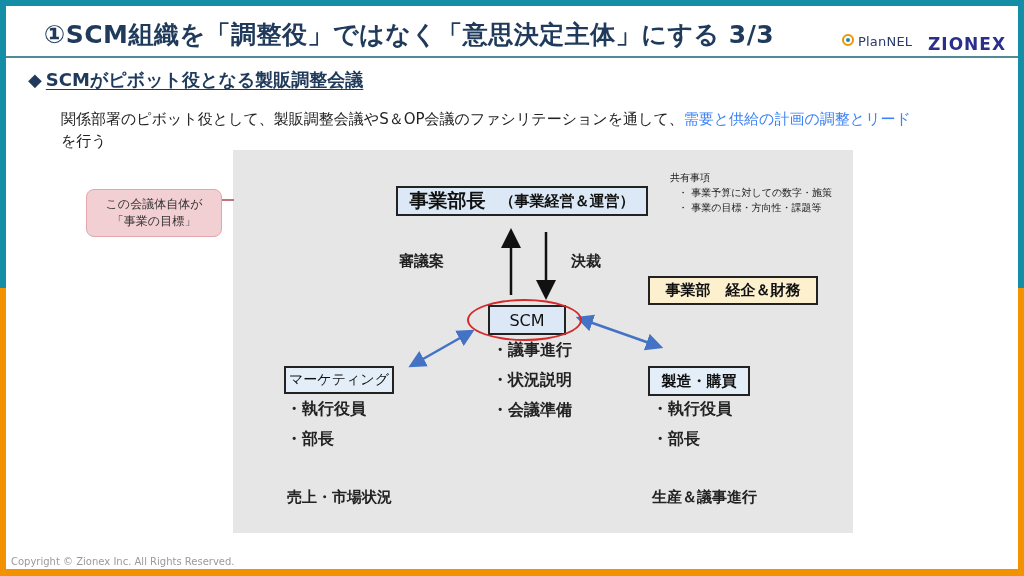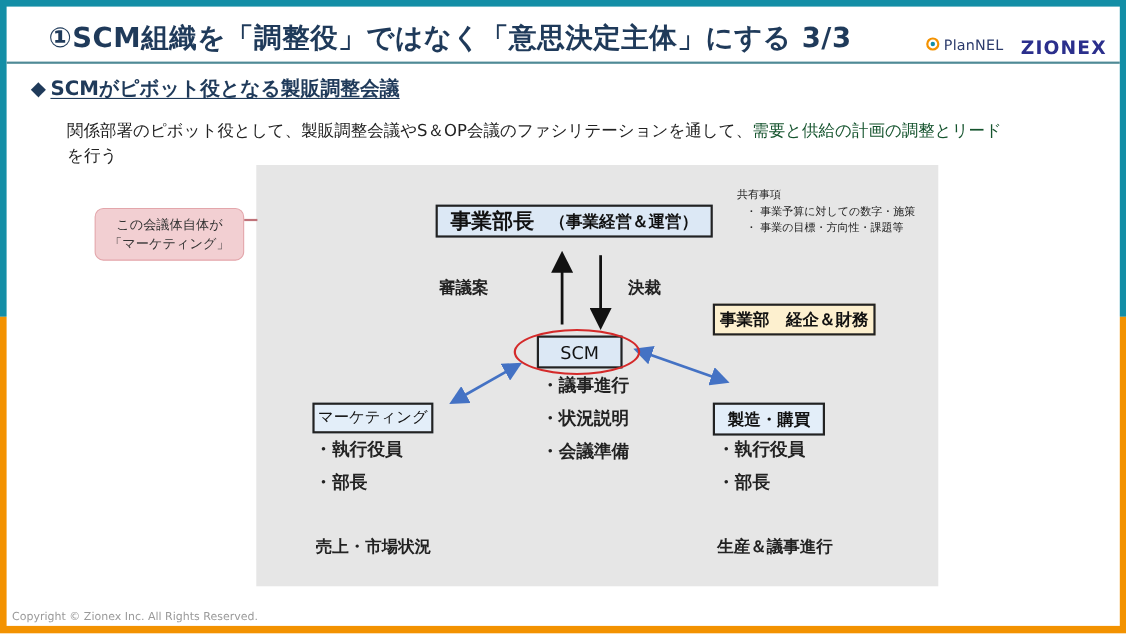--- a/index.html
+++ b/index.html
@@ -53,21 +53,21 @@
   .subtitle {
     position: absolute; left: 22px; top: 62px;
     font-size: 18px; font-weight: bold; color: #1f3a5a; white-space: nowrap;
   }
   .subtitle .bullet { margin-right: 4px; }
   .subtitle .text { text-decoration: underline; text-underline-offset: 3px; }
   .desc {
     position: absolute; left: 55px; top: 102px; width: 940px;
     font-size: 15px; color: #222; line-height: 22px;
   }
-  .desc .hl { color: #14532d; }
+  .desc .hl { color: #3b82f6; }
 
   .callout {
     position: absolute; left: 86px; top: 170px; width: 136px; height: 48px;
     background: #f2cfd2; border: 1px solid #e3a6ab; border-radius: 8px;
     box-sizing: border-box;
     display: flex; flex-direction: column; align-items: center; justify-content: center;
     font-size: 12px; color: #333; line-height: 17px; margin-top: 19px;
   }
   .callout-line {
     position: absolute; left: 222px; top: 199px; width: 12px; height: 2px; background: #c0737a;
@@ -81,21 +81,21 @@
     position: absolute; border: 2px solid #222; box-sizing: border-box;
     display: flex; align-items: center; justify-content: center;
     font-weight: bold; color: #111; white-space: nowrap;
   }
   .box-head {
     left: 396px; top: 186px; width: 252px; height: 30px;
     background: #dce8f5; font-size: 19px;
   }
   .box-head .sub { font-size: 15px; margin-left: 14px; }
   .box-finance {
-    left: 648px; top: 276px; width: 148px; height: 29px;
+    left: 648px; top: 276px; width: 170px; height: 29px;
     background: #fdf0cf; font-size: 15px;
   }
   .box-scm {
     left: 488px; top: 305px; width: 78px; height: 30px;
     background: #dce8f5; font-size: 16px; font-weight: normal;
   }
   .box-mkt {
     left: 284px; top: 366px; width: 110px; height: 28px;
     background: #e3eef9; font-size: 14px; font-weight: normal;
   }
@@ -146,21 +146,21 @@
   <div class="desc">
     <span>関係部署のピボット役として、製販調整会議やS＆OP会議のファシリテーションを通して、</span><span class="hl">需要と供給の計画の調整とリード</span><br>
     <span>を行う</span>
   </div>
 </div>
 
 <div class="panel"></div>
 
 <div class="callout">
   <div>この会議体自体が</div>
-  <div>「マーケティング」</div>
+  <div>「事業の目標」</div>
 </div>
 <div class="callout-line"></div>
 
 <svg class="arrows" width="1024" height="576">
   <defs>
     <marker id="ahBlack" markerWidth="8" markerHeight="8" refX="4" refY="4" orient="auto">
       <path d="M0,0 L8,4 L0,8 z" fill="#111"></path>
     </marker>
     <marker id="ahBlue" markerWidth="7" markerHeight="7" refX="3.5" refY="3.5" orient="auto">
       <path d="M0,0 L7,3.5 L0,7 z" fill="#4472c4"></path>

